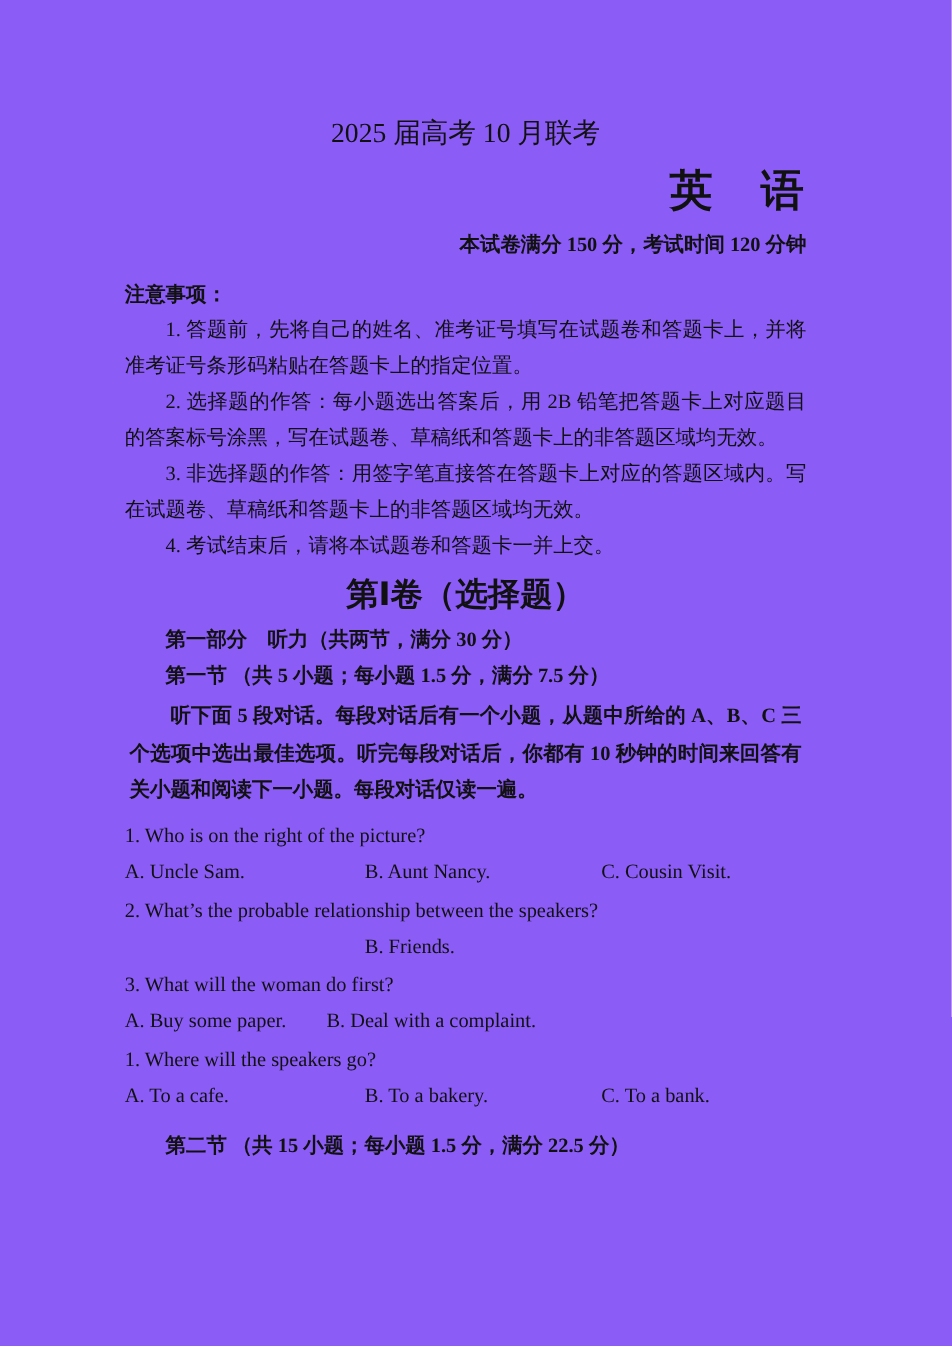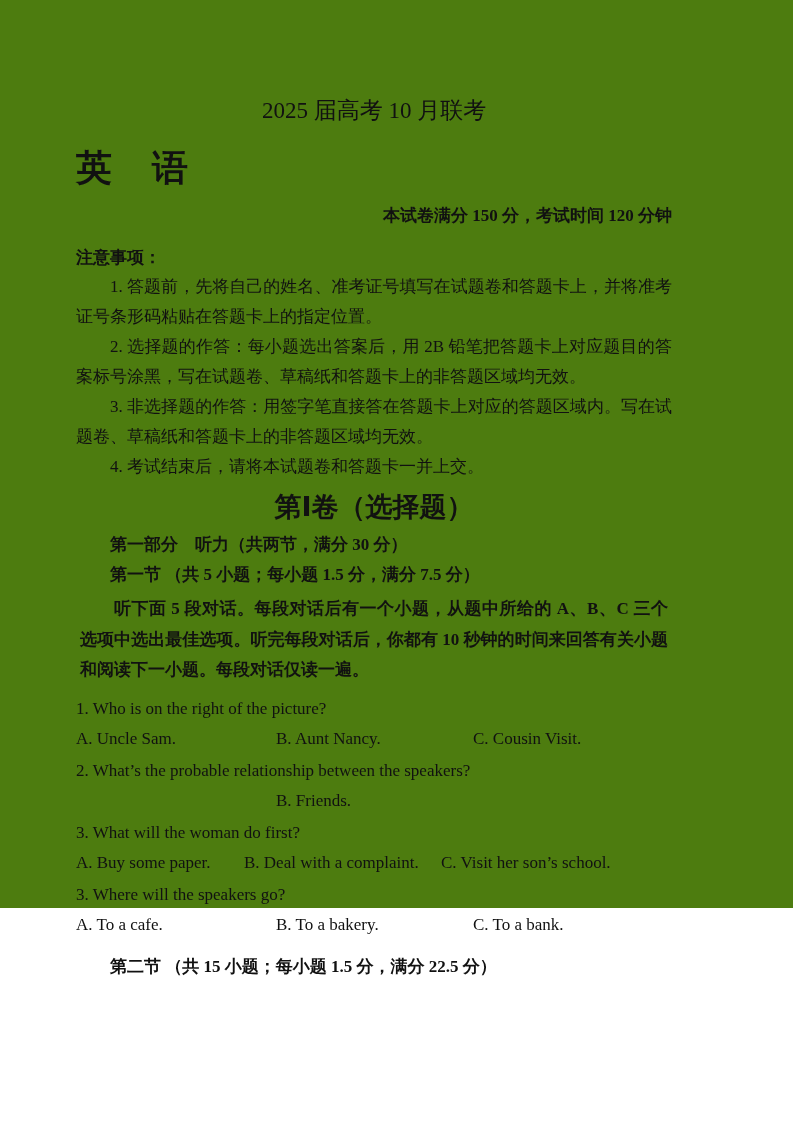--- a/index.html
+++ b/index.html
@@ -4,37 +4,37 @@
 <style>
   html, body { margin: 0; padding: 0; background: #ffffff; }
   body {
     width: 793px; height: 1122px;
     color: #111;
     font-family: "Liberation Serif", "DejaVu Serif", serif;
     overflow: hidden;
   }
   .page {
     box-sizing: border-box;
-    width: 793px; height: 908px;
-    padding: 96px 121px 0 76px;
-    background: #4d7c0f;
+    width: 793px; height: 1122px;
+    padding: 96px 121px 0 104px;
+    background: #8b5cf6;
   }
   .doc-title {
     text-align: center;
     font-size: 23px;
     line-height: 30px;
     white-space: nowrap;
   }
   .subject {
-    text-align: left;
+    text-align: right;
     font-size: 36px;
     font-weight: 700;
-    font-family: Liberation Mono, monospace;
+    font-family: Liberation Serif, serif;
     line-height: 42px;
-    margin-top: 24px;
+    margin-top: 12px;
     letter-spacing: 2px;
   }
   .subtitle {
     text-align: right;
     font-size: 17px;
     font-weight: 700;
     line-height: 24px;
     margin-top: 12px;
   }
   .notes-heading {
@@ -132,26 +132,25 @@
       <div class="opt-row">
         <span class="opt-b">B. Friends.</span>
       </div>
     </div>
 
     <div class="question">
       <p class="q-text">3. What will the woman do first?</p>
       <div class="opt-row tight">
         <span class="opt-a">A. Buy some paper.</span>
         <span class="opt-b">B. Deal with a complaint.</span>
-        <span class="opt-c">C. Visit her son’s school.</span>
       </div>
     </div>
 
     <div class="question">
-      <p class="q-text">3. Where will the speakers go?</p>
+      <p class="q-text">1. Where will the speakers go?</p>
       <div class="opt-row">
         <span class="opt-a">A. To a cafe.</span>
         <span class="opt-b">B. To a bakery.</span>
         <span class="opt-c">C. To a bank.</span>
       </div>
     </div>
 
 
   </div>
 

